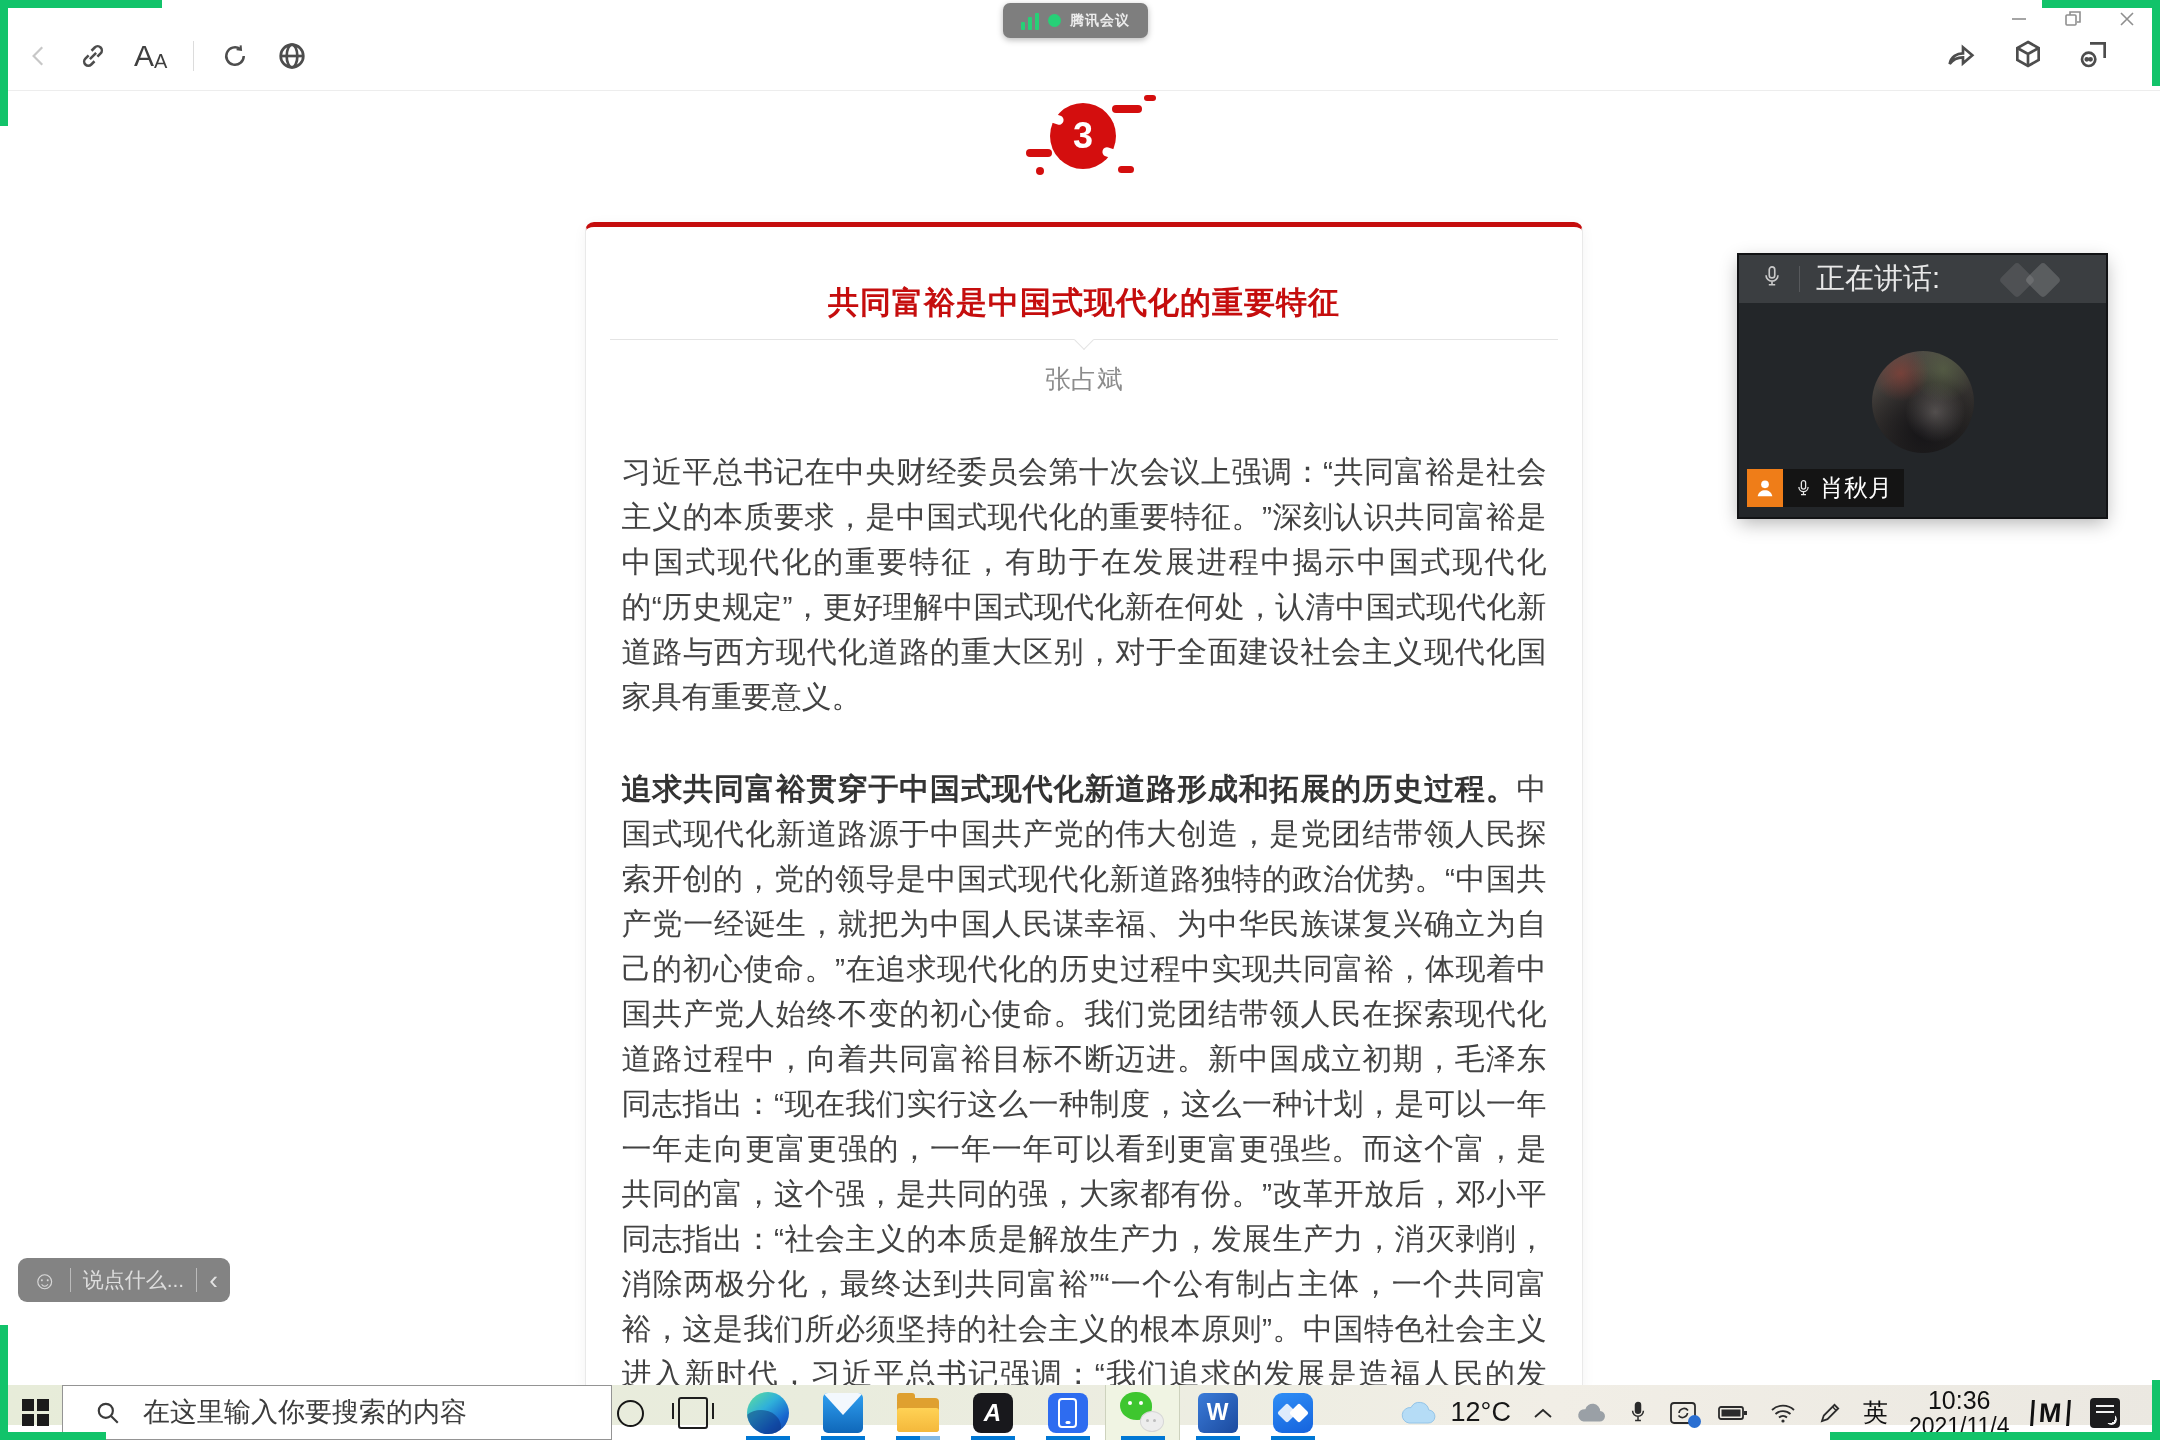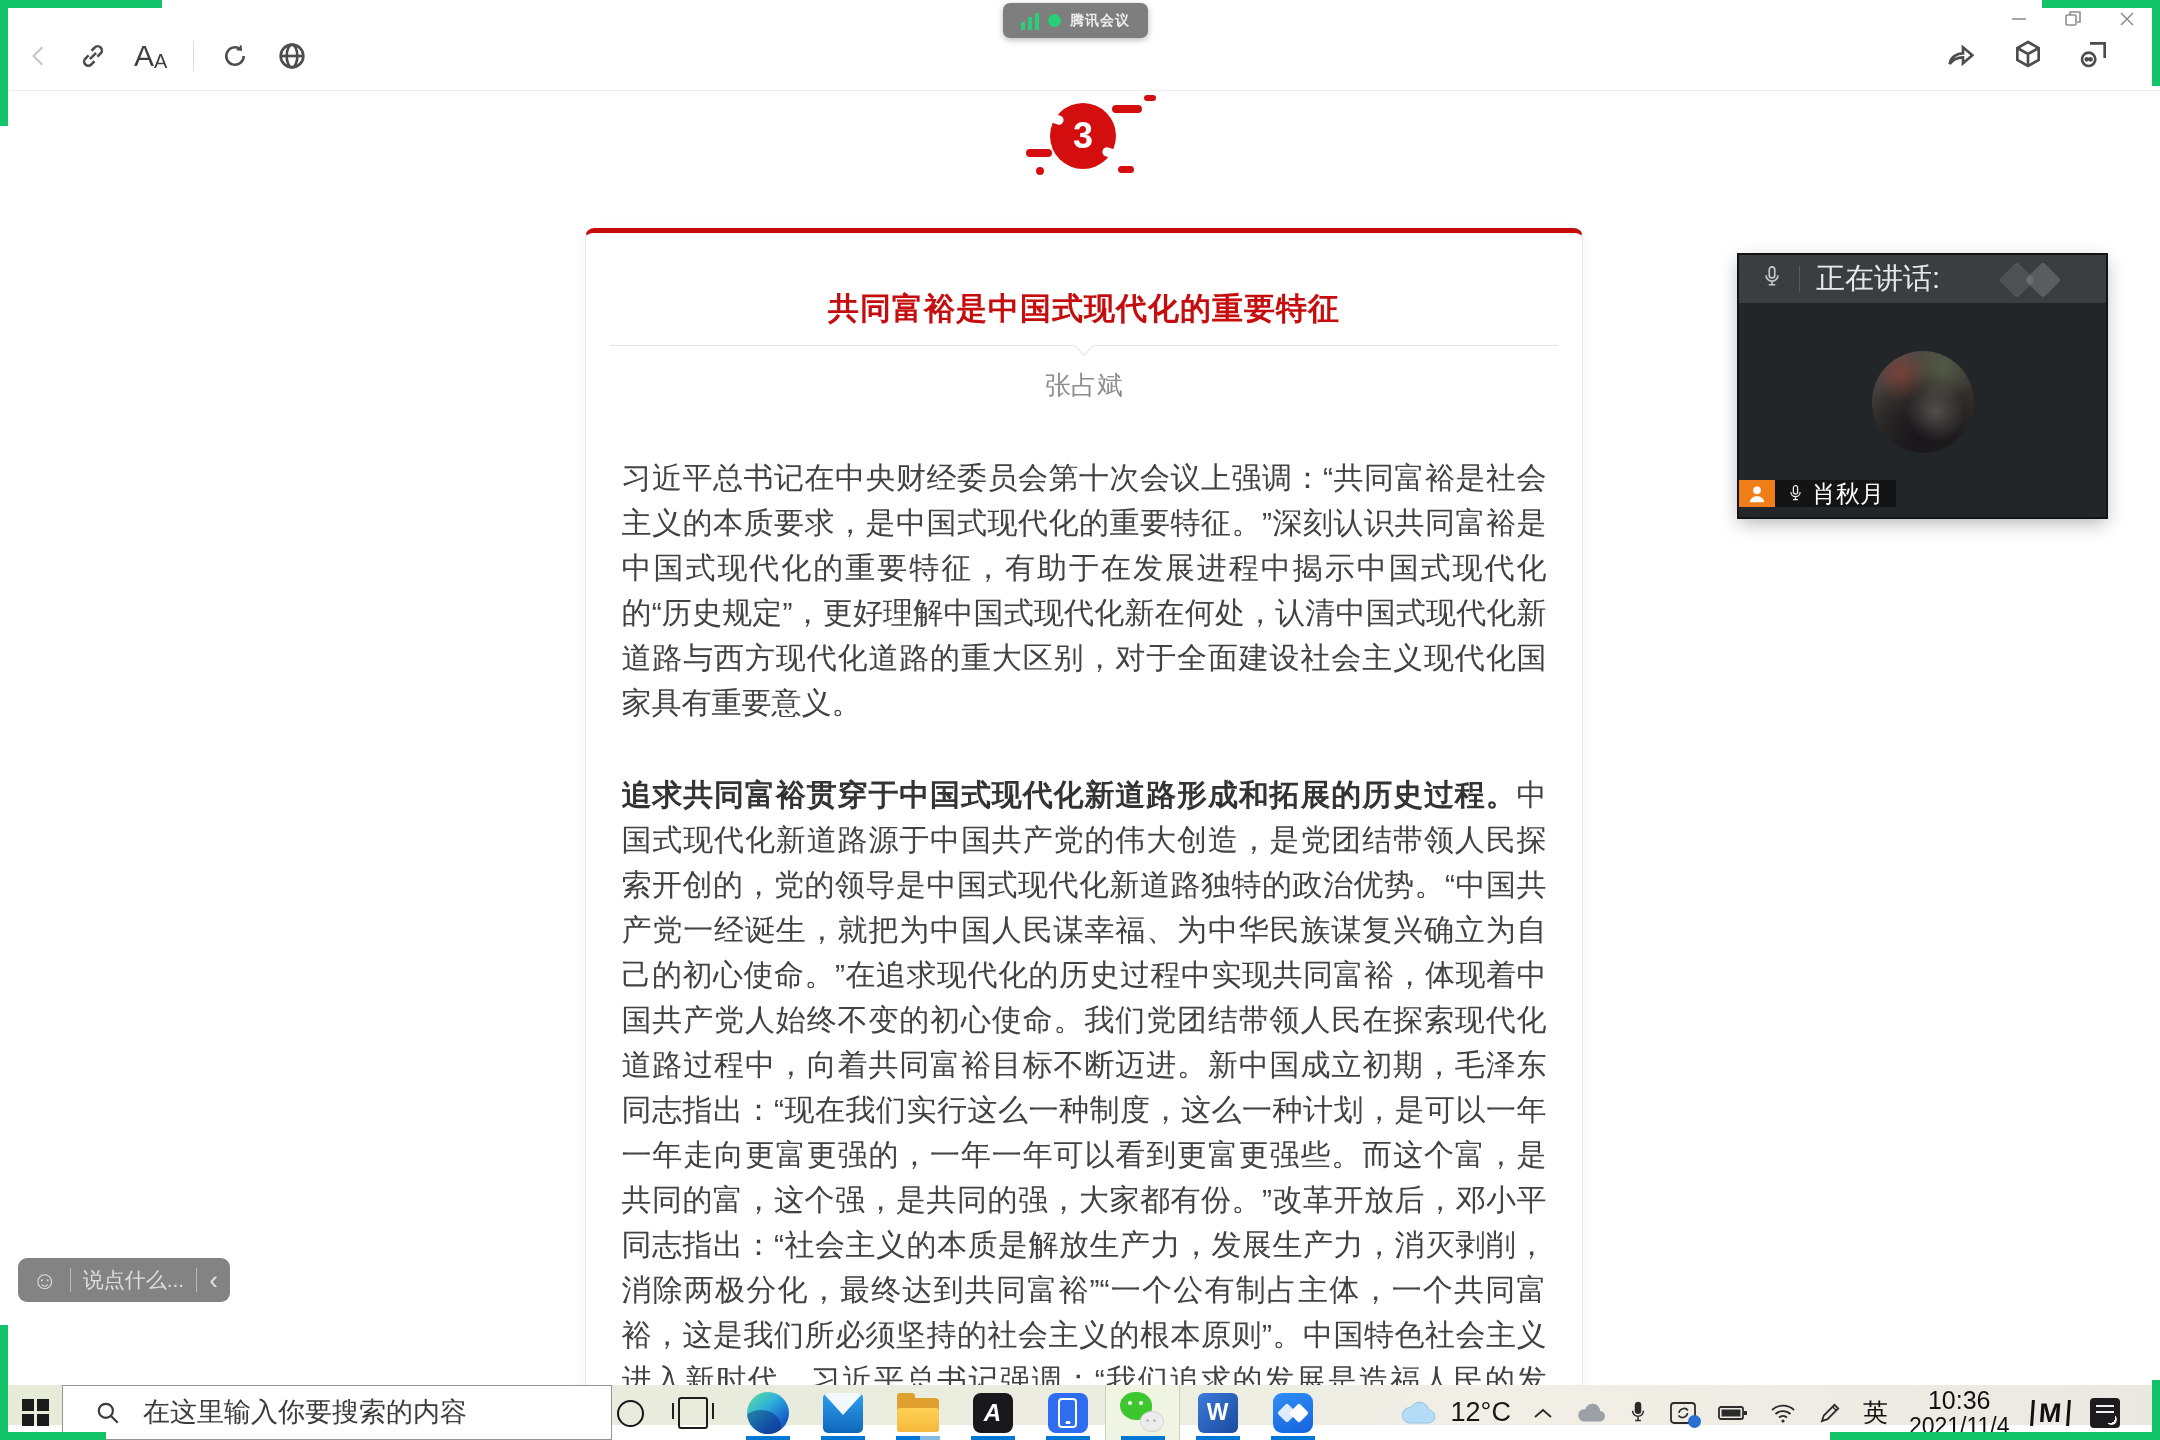--- a/index.html
+++ b/index.html
@@ -42,21 +42,21 @@
   .doc-badge .ball::after{content:"";position:absolute;right:-12px;bottom:10px;width:26px;height:9px;border-radius:5px;background:#fff;transform:rotate(18deg);}
   .doc-badge .num{color:#fff;font-size:36px;font-weight:bold;z-index:2;}
   .splash{position:absolute;background:#d40e0e;border-radius:6px;}
   .sp1{width:30px;height:8px;right:-26px;top:2px;}
   .sp2{width:12px;height:6px;right:-40px;top:-8px;border-radius:4px;}
   .sp3{width:26px;height:8px;left:-24px;bottom:12px;}
   .sp4{width:8px;height:8px;left:-14px;bottom:-6px;border-radius:50%;}
   .sp5{width:16px;height:7px;right:-18px;bottom:-4px;}
 
   
-  .card{position:absolute;left:585px;top:228px;width:996px;height:1163px;background:#fff;
+  .card{position:absolute;left:585px;top:222px;width:996px;height:1163px;background:#fff;
     border:1px solid #e9e9e9;border-top:5px solid #c50d0d;border-radius:9px 9px 0 0;
     box-shadow:0 3px 14px rgba(0,0,0,.05);z-index:4;overflow:hidden;}
   .card-inner{padding:0 24px;}
   .a-title{margin-top:55px;text-align:center;color:#c50d0d;font-size:31px;font-weight:bold;letter-spacing:1px;}
   .a-div{position:relative;margin-top:15px;border-top:1px solid #e4e4e4;height:0;}
   .a-div::after{content:"";position:absolute;left:50%;top:-7px;width:13px;height:13px;background:#fff;
     border-right:1px solid #e4e4e4;border-bottom:1px solid #e4e4e4;transform:translateX(-50%) rotate(45deg);}
   .a-author{margin-top:22px;text-align:center;color:#8c8c8c;font-size:26px;}
   .a-body{width:947px;margin:52px auto 0;color:#424242;font-size:30px;line-height:45px;text-align:justify;}
   .a-body p{margin:11px;}
@@ -76,21 +76,21 @@
   .wmark i:nth-child(1){left:8px;top:4px;}
   .wmark i:nth-child(2){left:34px;top:4px;background:rgba(255,255,255,.16);}
   .vbody{position:relative;height:214px;display:flex;align-items:center;justify-content:center;}
   .avatar{width:102px;height:102px;border-radius:50%;margin-top:-16px;
     background:
       radial-gradient(circle at 28% 22%,rgba(150,64,54,.6),transparent 26%),
       radial-gradient(circle at 70% 18%,rgba(96,112,74,.55),transparent 30%),
       radial-gradient(circle at 62% 60%,rgba(214,204,198,.28),transparent 34%),
       radial-gradient(circle at 50% 78%,rgba(20,19,22,.95),transparent 65%),
       linear-gradient(160deg,#55504b,#34312f 55%,#201f1e);}
-  .nrow{position:absolute;left:0;bottom:10px;display:flex;align-items:stretch;height:27px;}
+  .nrow{position:absolute;left:8px;bottom:10px;display:flex;align-items:stretch;height:38px;}
   .nbadge{width:36px;background:#ef7d18;display:flex;align-items:center;justify-content:center;}
   .nbadge svg{fill:#fff;}
   .nlabel{background:#141414;display:flex;align-items:center;gap:8px;padding:0 12px;}
   .nlabel svg{stroke:#e9e9e9;stroke-width:1.8;fill:none;}
   .nlabel .nm{color:#fff;font-size:24px;}
 
   
   .chat{position:absolute;left:18px;top:1258px;width:212px;height:44px;border-radius:9px;
     background:rgba(122,122,122,.93);display:flex;align-items:center;z-index:45;}
   .chat .emoji{margin-left:14px;font-size:25px;color:#d8d8d8;line-height:1;cursor:pointer;}

